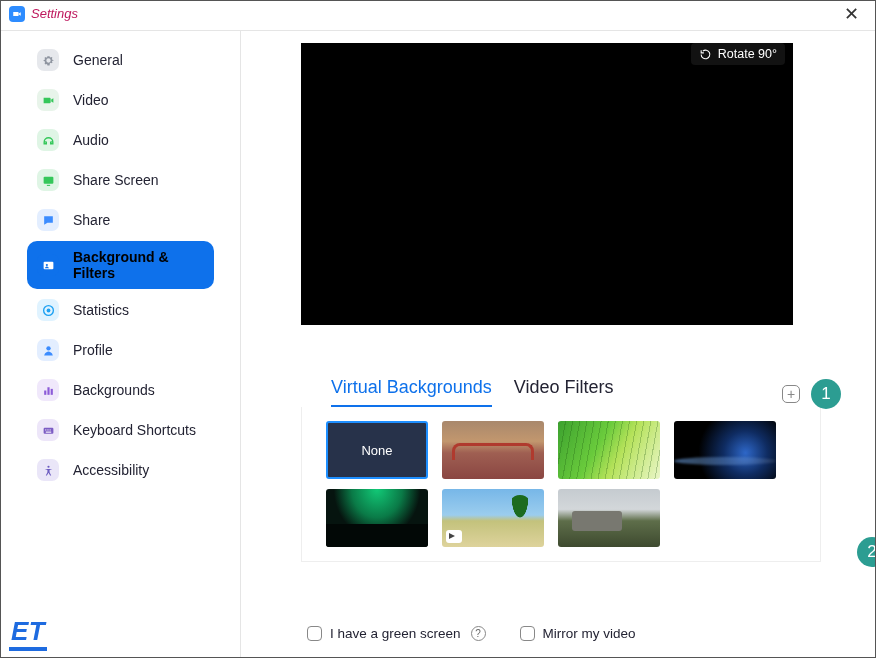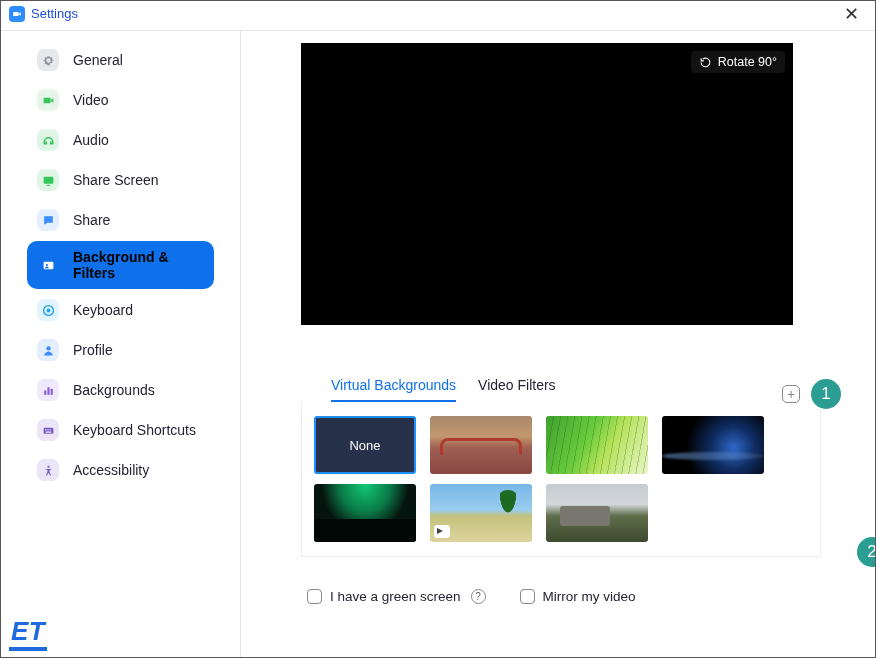--- a/index.html
+++ b/index.html
@@ -20,21 +20,21 @@
     padding: 4px 10px 8px 8px;
     border-bottom: 1px solid #e5e5e5;
     height: 30px;
   }
   .titlebar-left { display: flex; align-items: center; gap: 6px; }
   .app-icon {
     width: 16px; height: 16px; border-radius: 4px;
     background: #2D8CFF; display: flex; align-items: center; justify-content: center;
   }
   .app-icon svg { width: 10px; height: 10px; fill: #fff; }
-  .title-text { font-size: 13px; color: #1d4ed8; }
+  .title-text { font-size: 13px; color: #be185d; font-style: italic; }
   .close-x { font-size: 18px; color: #333; cursor: pointer; padding: 0 6px; line-height:1; }
   .content { display: flex; height: calc(658px - 30px); }
   .sidebar {
     width: 240px; border-right: 1px solid #e5e5e5;
     padding: 10px 26px;
     display: flex; flex-direction: column; gap: 2px;
     position: relative;
   }
   .nav-item {
     display: flex; align-items: center; gap: 14px;
@@ -61,51 +61,51 @@
   }
   .main {
     flex: 1; padding: 12px 30px 16px 60px;
     position: relative;
   }
   .preview {
     width: 492px; height: 282px; background: #000;
     position: relative; margin-bottom: 48px;
   }
   .rotate-btn {
-    position: absolute; top: 8px; right: 8px;
+    position: absolute; top: 0; right: 8px;
     background: rgba(20,20,20,0.88); color: #fff;
     padding: 4px 8px; border-radius: 4px;
     font-size: 12.5px; display: flex; align-items: flex-end; gap: 6px;
     cursor: pointer;
   }
   .rotate-btn svg { width: 13px; height: 13px; stroke: #fff; fill: none; stroke-width: 2; }
   .tabs { display: flex; gap: 22px; margin-left: 30px; }
   .tab {
-    font-size: 14px; padding: 4px 0 7px 0; cursor: pointer;
+    font-size: 18px; padding: 4px 0 7px 0; cursor: pointer;
     color: #232333;
   }
   .tab.active {
     color: #0E71EB; border-bottom: 2px solid #0E71EB; font-weight: 500;
   }
   .add-btn {
     position: absolute; right: 75px; top: 354px;
     width: 18px; height: 18px; border: 1.3px solid #888; border-radius: 5px;
     display: flex; align-items: center; justify-content: center;
     color: #888; font-size: 14px; cursor: pointer; line-height:1;
   }
   .callout {
     position: absolute; width: 30px; height: 30px; border-radius: 50%;
     background: #2C9D92; color: #fff; font-size: 17px; font-weight: 500;
     display: flex; align-items: center; justify-content: center;
   }
   .callout-1 { right: 34px; top: 348px; }
   .callout-2 { left: 616px; top: 506px; }
   .thumb-grid-container {
     border: 1px solid #eee; border-top: none;
-    padding: 14px 24px 14px 12px;
+    padding: 14px 24px 14px 24px;
     margin-left: 0;
     width: 520px;
   }
   .thumb-grid {
     display: grid; grid-template-columns: repeat(4, 102px);
     gap: 10px 14px;
   }
   .thumb {
     width: 102px; height: 58px; border-radius: 3px;
     background: #555; cursor: pointer; position: relative;
@@ -132,21 +132,21 @@
   .vid-badge {
     position:absolute; left:4px; bottom:4px; width:16px; height:13px;
     background:#fff; border-radius:3px;
   }
   .vid-badge::after{
     content:""; position:absolute; left:3px; top:3px;
     border-left:6px solid #444; border-top:3.5px solid transparent; border-bottom:3.5px solid transparent;
   }
   .footer-opts {
     display: flex; gap: 34px; align-items: center;
-    margin-top: 32px; margin-left: 6px;
+    margin-top: 64px; margin-left: 6px;
     font-size: 13.5px; color: #232333;
   }
   .chk {
     display: flex; align-items: center; gap: 8px; cursor: pointer;
   }
   .chk-box {
     width: 15px; height: 15px; border: 1.4px solid #888; border-radius: 4px;
   }
   .help-q {
     width: 15px; height: 15px; border: 1.3px solid #888; border-radius: 50%;
@@ -223,21 +223,21 @@
         </div>
         <span>Background &amp; Filters</span>
       </div>
       <div class="nav-item">
         <div class="nav-icon" style="background: rgb(224, 243, 255); color: rgb(29, 161, 242);">
           <svg viewBox="0 0 24 24" style="fill: rgb(29, 161, 242);">
             <circle cx="12" cy="12" r="9" fill="none" stroke="currentColor" stroke-width="2.5"></circle>
             <circle cx="12" cy="12" r="3.5"></circle>
           </svg>
         </div>
-        <span>Keyboard</span>
+        <span>Statistics</span>
       </div>
       <div class="nav-item">
         <div class="nav-icon" style="background: rgb(227, 238, 255); color: rgb(59, 140, 255);">
           <svg viewBox="0 0 24 24" style="fill: rgb(59, 140, 255);">
             <circle cx="12" cy="8" r="4"></circle>
             <path d="M4 21c1-5 6-7 8-7s7 2 8 7H4z"></path>
           </svg>
         </div>
         <span>Profile</span>
       </div>

